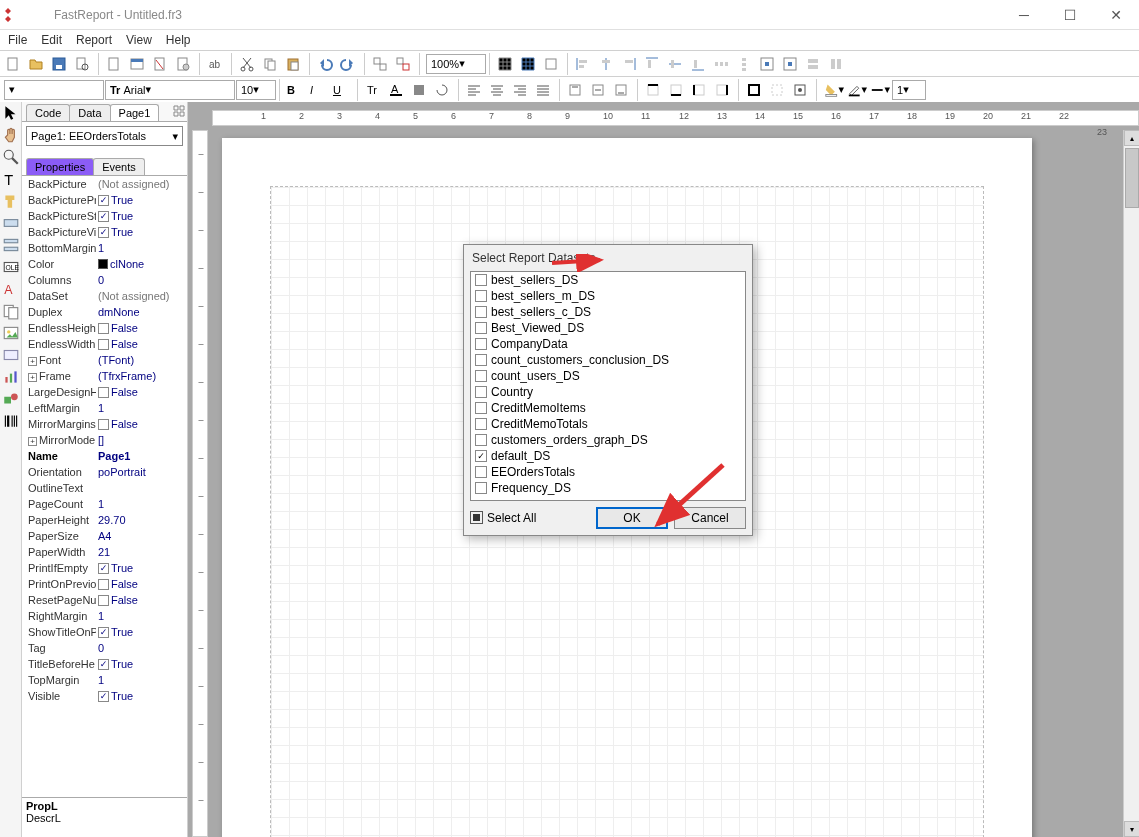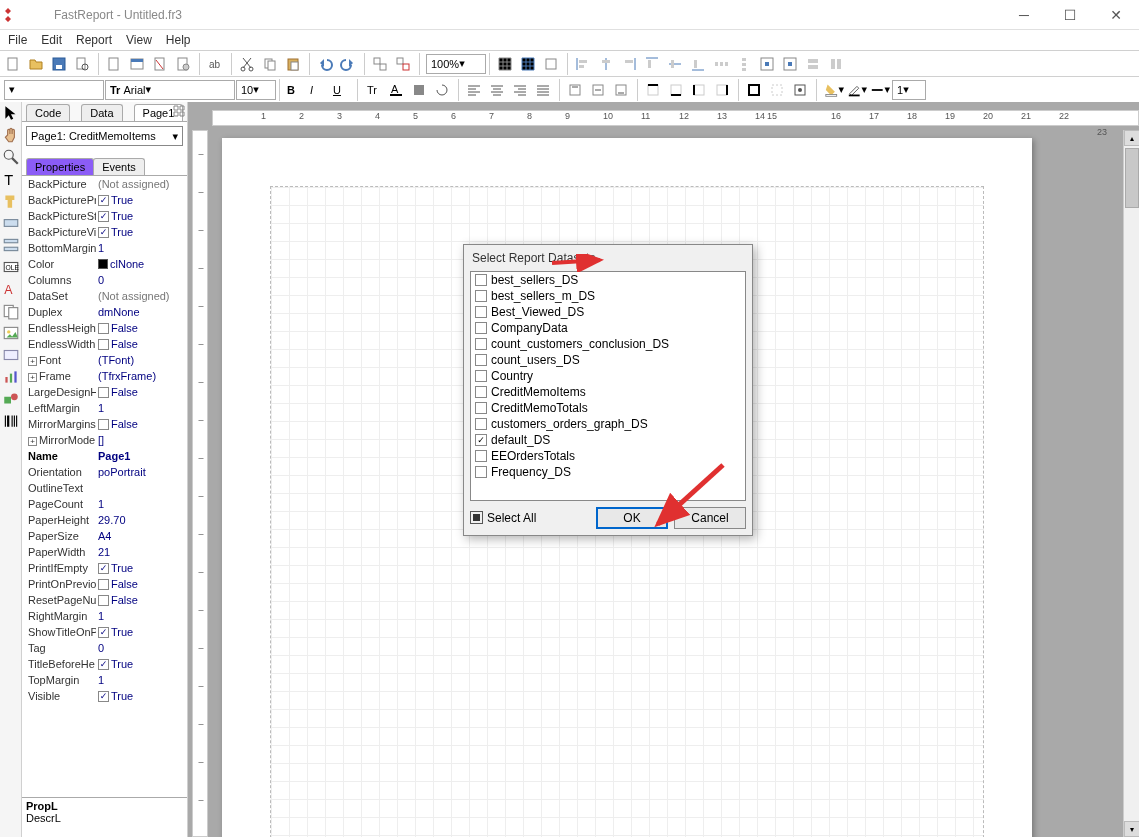--- a/index.html
+++ b/index.html
@@ -21,21 +21,21 @@
 .tb-combo { height: 20px; border: 1px solid #aaa; background: #fff; font-size: 11px; padding: 0 4px; display:flex; align-items:center; }
 
 .toolbar2 { height: 26px; display: flex; align-items: center; padding: 0 4px; gap: 1px; }
 
 .maincols { display: flex; height: calc(100% - 30px - 20px - 26px - 26px); }
 
 .lefticons { width: 22px; background: #f5f5f5; border-right: 1px solid #d0d0d0; display: flex; flex-direction: column; align-items: center; padding-top: 2px; gap: 4px; }
 .lefticons .li { width: 18px; height: 18px; display:flex; align-items:center; justify-content:center; }
 
 .leftpanel { width: 166px; background: #fff; border-right: 1px solid #d0d0d0; display: flex; flex-direction: column; }
-.tabrow { height: 20px; display: flex; align-items: flex-end; border-bottom: 1px solid #aaa; padding-left: 4px; gap: 12px; background:#f8f8f8; }
+.tabrow { height: 20px; display: flex; align-items: flex-end; border-bottom: 1px solid #aaa; padding-left: 4px; gap: 0; background:#f8f8f8; }
 .tabrow .tab { padding: 2px 8px; border: 1px solid #aaa; border-bottom: none; background: #fff; font-size: 11px; border-radius: 3px 3px 0 0; margin-right:-1px; }
 .tabrow .tab.inactive { background: #eee; }
 
 .combo-row { padding: 4px; }
 .combo-row select, .combo-full { width: 100%; height: 20px; border: 1px solid #888; font-size: 11px; }
 
 .proptabs { height: 20px; display: flex; align-items: flex-end; padding-left: 4px; border-bottom:1px solid #aaa; margin-top:6px; }
 .proptabs .tab { padding: 2px 8px; border: 1px solid #aaa; border-bottom: none; background: #8b5cf6; font-size: 11px; border-radius: 3px 3px 0 0; margin-right:-1px; }
 .proptabs .tab.inactive { background:#eee; }
 
@@ -530,21 +530,21 @@
     <div class="tabrow" style="position:relative">
       <div class="tab inactive">Code</div>
       <div class="tab inactive">Data</div>
       <div class="tab">Page1</div>
       <svg class="tree-handle" viewBox="0 0 12 12">
           <path stroke="#888" fill="none" d="M1 1h4v4H1zM7 1h4v4H7zM1 7h4v4H1zM7 7h4v4H7z"></path>
         </svg>
     </div>
     <div class="combo-row">
       <div class="tb-combo combo-full">
-          <span>Page1: CreditMemoItems</span>
+          <span>Page1: EEOrdersTotals</span>
           <span style="margin-left:auto">▾</span>
         </div>
     </div>
     <div class="proptabs">
       <div class="tab">Properties</div>
       <div class="tab inactive">Events</div>
     </div>
     <div class="propgrid" id="propgrid">
         <div class="proprow">
           <div class="k">BackPicture</div>
@@ -694,21 +694,21 @@
         <span class="tick" style="left: 200px;">5</span>
         <span class="tick" style="left: 238px;">6</span>
         <span class="tick" style="left: 276px;">7</span>
         <span class="tick" style="left: 314px;">8</span>
         <span class="tick" style="left: 352px;">9</span>
         <span class="tick" style="left: 390px;">10</span>
         <span class="tick" style="left: 428px;">11</span>
         <span class="tick" style="left: 466px;">12</span>
         <span class="tick" style="left: 504px;">13</span>
         <span class="tick" style="left: 542px;">14</span>
-        <span class="tick" style="left: 554px;">15</span>
+        <span class="tick" style="left: 580px;">15</span>
         <span class="tick" style="left: 618px;">16</span>
         <span class="tick" style="left: 656px;">17</span>
         <span class="tick" style="left: 694px;">18</span>
         <span class="tick" style="left: 732px;">19</span>
         <span class="tick" style="left: 770px;">20</span>
         <span class="tick" style="left: 808px;">21</span>
         <span class="tick" style="left: 846px;">22</span>
         <span class="tick" style="left: 884px; margin-top: 16px;">23</span>
       </div>
     <div class="ruler-left" id="ruler-left">
@@ -751,20 +751,24 @@
       <div class="dl-item">
         <span class="chk"></span>
         <span>best_sellers_DS</span>
       </div>
       <div class="dl-item">
         <span class="chk"></span>
         <span>best_sellers_m_DS</span>
       </div>
       <div class="dl-item">
         <span class="chk"></span>
+        <span>best_sellers_c_DS</span>
+      </div>
+      <div class="dl-item">
+        <span class="chk"></span>
         <span>Best_Viewed_DS</span>
       </div>
       <div class="dl-item">
         <span class="chk"></span>
         <span>CompanyData</span>
       </div>
       <div class="dl-item">
         <span class="chk"></span>
         <span>count_customers_conclusion_DS</span>
       </div>

